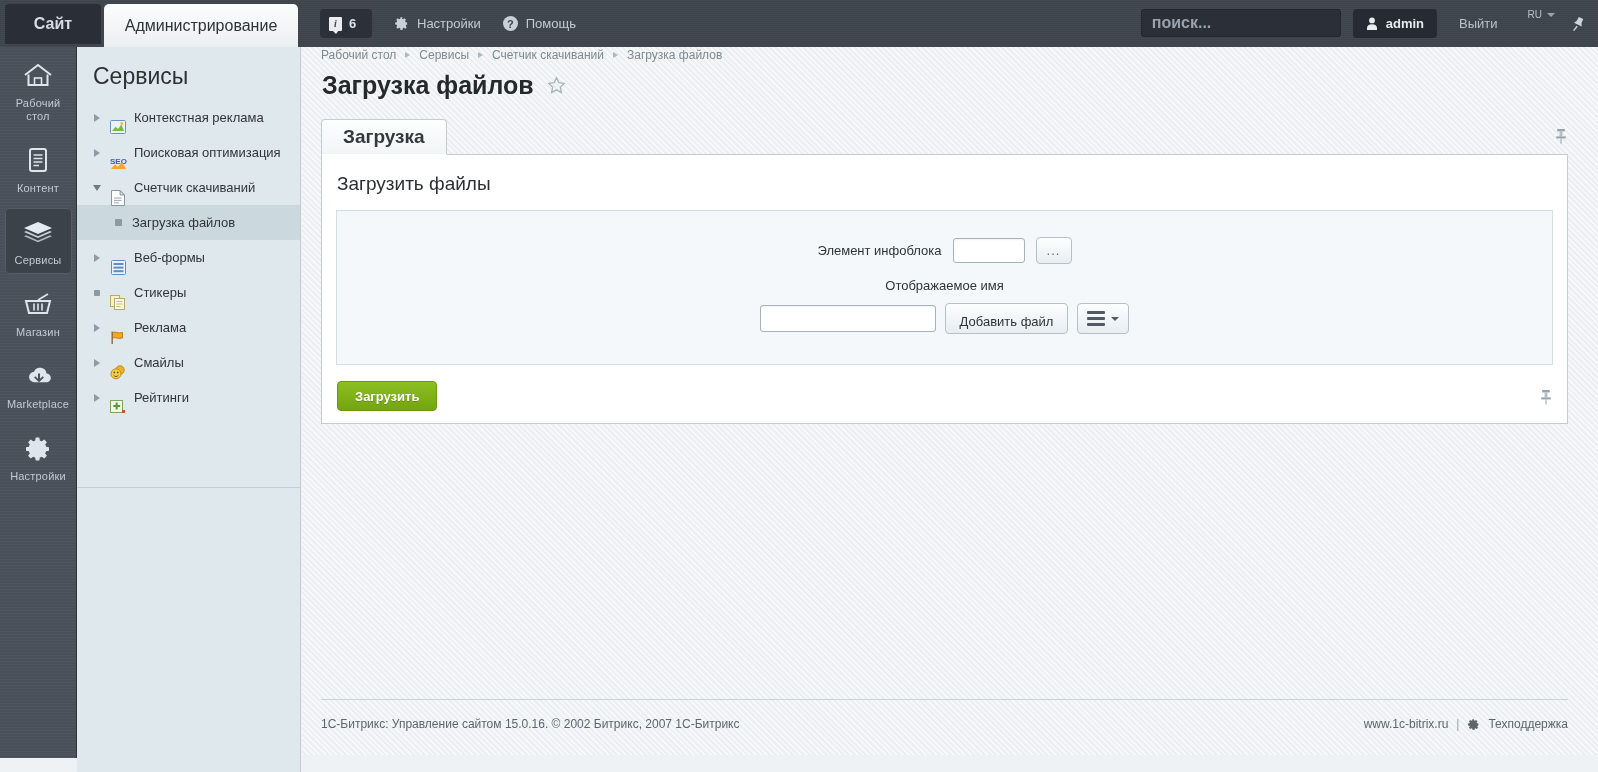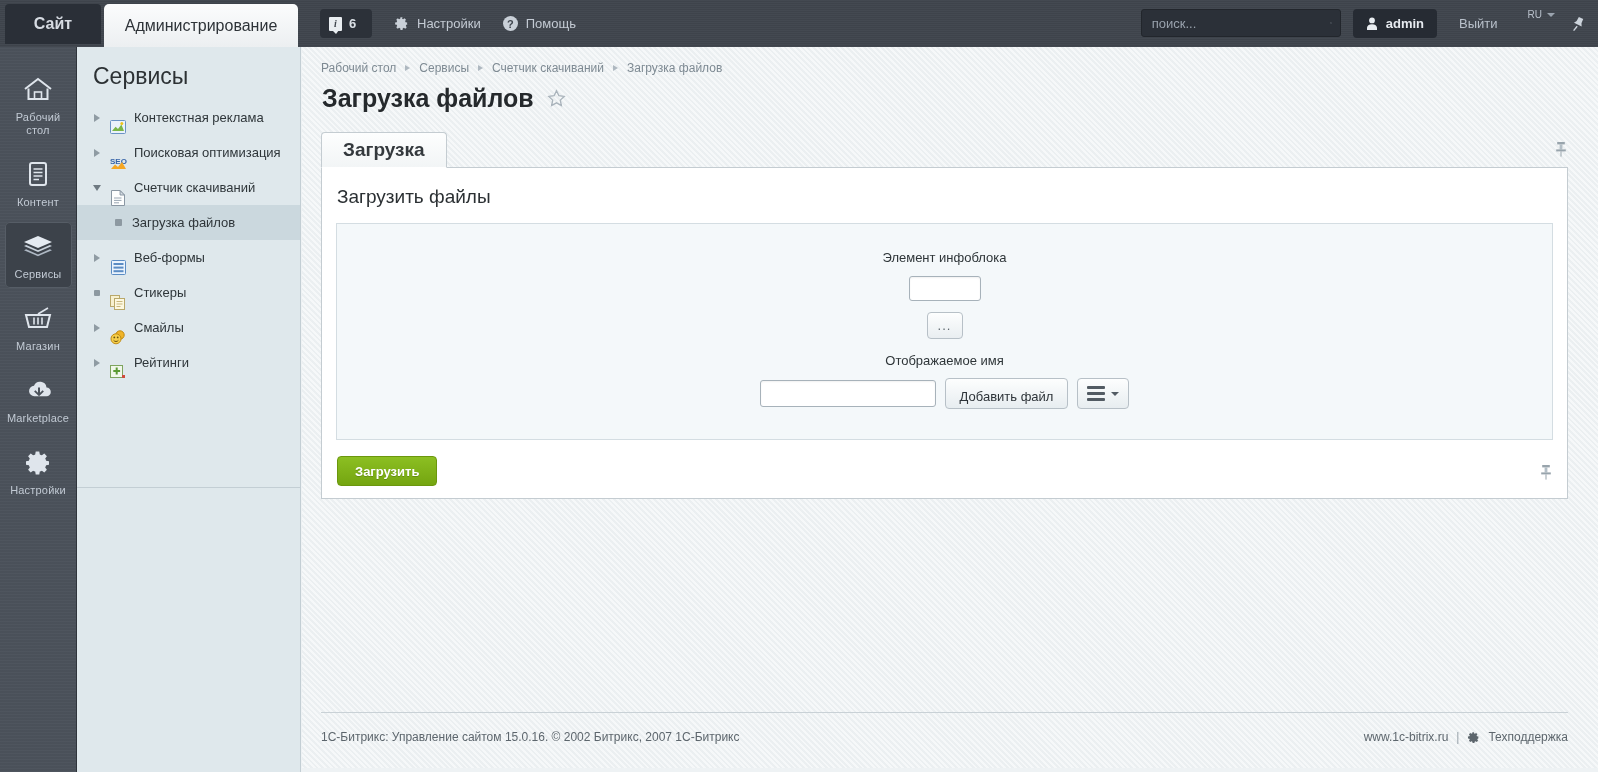--- a/index.html
+++ b/index.html
@@ -73,21 +73,21 @@
   }
   .spacer { flex: 1; }
   .search-wrap {
     margin-top: 9px; margin-right: 12px;
     width: 200px; height: 28px;
     background: #2b3038; border: 1px solid #22262c; border-radius: 3px;
     display: flex; align-items: center; padding: 0 8px;
   }
   .search-wrap input {
     flex: 1; background: transparent; border: none; outline: none;
-    color: #a3a3a3; font-size: 13px; font-family: "Liberation Sans", sans-serif;
+    color: #a3a3a3; font-size: 16px; font-family: "Liberation Sans", sans-serif; font-weight: bold;
   }
   .search-wrap input::placeholder { color: #99a2ad; }
   .admin-badge {
     margin-top: 9px; margin-right: 8px;
     height: 29px; padding: 2px 13px;
     background: #262b33; border-radius: 4px;
     display: flex; align-items: center; gap: 8px;
     color: #e6eaef; font-size: 13px; font-weight: bold; cursor: pointer;
   }
   .user-ic { width: 12px; height: 13px; display:block; }
@@ -101,21 +101,21 @@
     color: #b9c1cb; font-size: 10px; cursor: pointer;
   }
   .caret-d {
     width: 0; height: 0; border-left: 4px solid transparent;
     border-right: 4px solid transparent; border-top: 4px solid #9aa3ae;
   }
   .pin-top { margin-top: 9px; margin-right: 12px; height: 29px; display:flex; align-items:center; cursor:pointer; }
 
   
   .rail {
-    position: absolute; top: 47px; left: 0;
+    position: absolute; top: 33px; left: 0;
     width: 77px; height: 725px;
     background: #4b525b;
     background-image: repeating-linear-gradient(0deg, rgba(255,255,255,0.02) 0 1px, rgba(0,0,0,0.02) 1px 3px);
     border-right: 1px solid #2f343b;
     padding-top: 18px;
   }
   .rail-item {
     width: 67px; margin: 0 auto 6px;
     padding: 9px 2px 7px;
     border-radius: 5px;
@@ -155,21 +155,21 @@
   .m-label { font-size: 13px; color: #2e3539; }
   .menu-sub {
     display: flex; align-items: center; height: 35px;
     padding-left: 38px; cursor: pointer; gap: 10px;
   }
   .menu-sub.selected { background: #cbd8de; }
   .sub-dot { width: 7px; height: 7px; background: #8d99a1; border-radius: 1px; flex: 0 0 7px; }
 
   
   .content {
-    position: absolute; top: 43px; left: 302px;
+    position: absolute; top: 30px; left: 302px;
     width: 1296px; height: 725px;
     background: #eef2f4;
     background-image: repeating-linear-gradient(45deg, rgba(255,255,255,0.45) 0 2px, rgba(0,0,0,0.012) 2px 4px);
   }
   .breadcrumb {
     display: flex; align-items: center; gap: 9px;
     padding: 18px 0 0 19px; font-size: 12px;
   }
   .bc-item { color: #7e8a93; cursor: pointer; }
   .bc-item.last { color: #7e8a93; }
@@ -206,21 +206,21 @@
     position: relative;
   }
   .panel-title {
     font-size: 19px; color: #2b3033; padding: 18px 0 15px 15px;
   }
   .form-box {
     margin: 0 14px; border: 1px solid #d4dde2; background: #f4f8fa;
     padding: 26px 0 30px;
   }
   .frow { display: flex; align-items: center; justify-content: center; }
-  .frow.r1 { gap: 11px; flex-direction: column; }
+  .frow.r1 { gap: 11px; }
   .flabel { font-size: 13px; color: #2e3538; text-align: right; }
   .inp {
     height: 25px; border: 1px solid #a7b2ba; border-radius: 3px;
     background: #fff; outline: none; padding: 0 6px;
     font-family: "Liberation Sans", sans-serif; font-size: 13px; color: #2e3538;
     box-shadow: inset 0 1px 2px rgba(0,0,0,0.06);
   }
   .inp.ib { width: 72px; }
   .inp.name { width: 176px; height: 27px; }
   .btn-dots {
@@ -469,20 +469,32 @@
           <rect x="0.5" y="0.5" width="9" height="11" fill="#f7f0cf" stroke="#b9a86a"></rect>
           <rect x="4.5" y="3.5" width="10" height="11" fill="#fdf8e0" stroke="#b9a86a"></rect>
           <line x1="6.5" y1="6.5" x2="12.5" y2="6.5" stroke="#c8b77c"></line>
           <line x1="6.5" y1="9" x2="12.5" y2="9" stroke="#c8b77c"></line>
           <line x1="6.5" y1="11.5" x2="10.5" y2="11.5" stroke="#c8b77c"></line>
         </svg>
       </span>
       <span class="m-label">Стикеры</span>
     </div>
 
+    <div class="menu-item">
+      <span class="m-arrow">
+          <i class="tri-r"></i>
+        </span>
+      <span class="m-icon">
+        <svg width="16" height="15" viewBox="0 0 16 15">
+          <path fill="#f5a623" stroke="#c07f16" d="M2.5 2.5C5 1 8 4 12.5 2.5V8C8 9.5 5 6.5 2.5 8z"></path>
+          <line x1="2.2" y1="1.5" x2="2.2" y2="14" stroke="#8a7645" stroke-width="1.5"></line>
+        </svg>
+      </span>
+      <span class="m-label">Реклама</span>
+    </div>
 
     <div class="menu-item">
       <span class="m-arrow">
           <i class="tri-r"></i>
         </span>
       <span class="m-icon">
         <svg width="16" height="15" viewBox="0 0 16 15">
           <circle cx="10" cy="5" r="4.2" fill="#f0b429" stroke="#c08a12"></circle>
           <circle cx="6" cy="8.8" r="5" fill="#f7cf4a" stroke="#c08a12"></circle>
           <circle cx="4.3" cy="7.4" r="0.9" fill="#6b5310"></circle>

